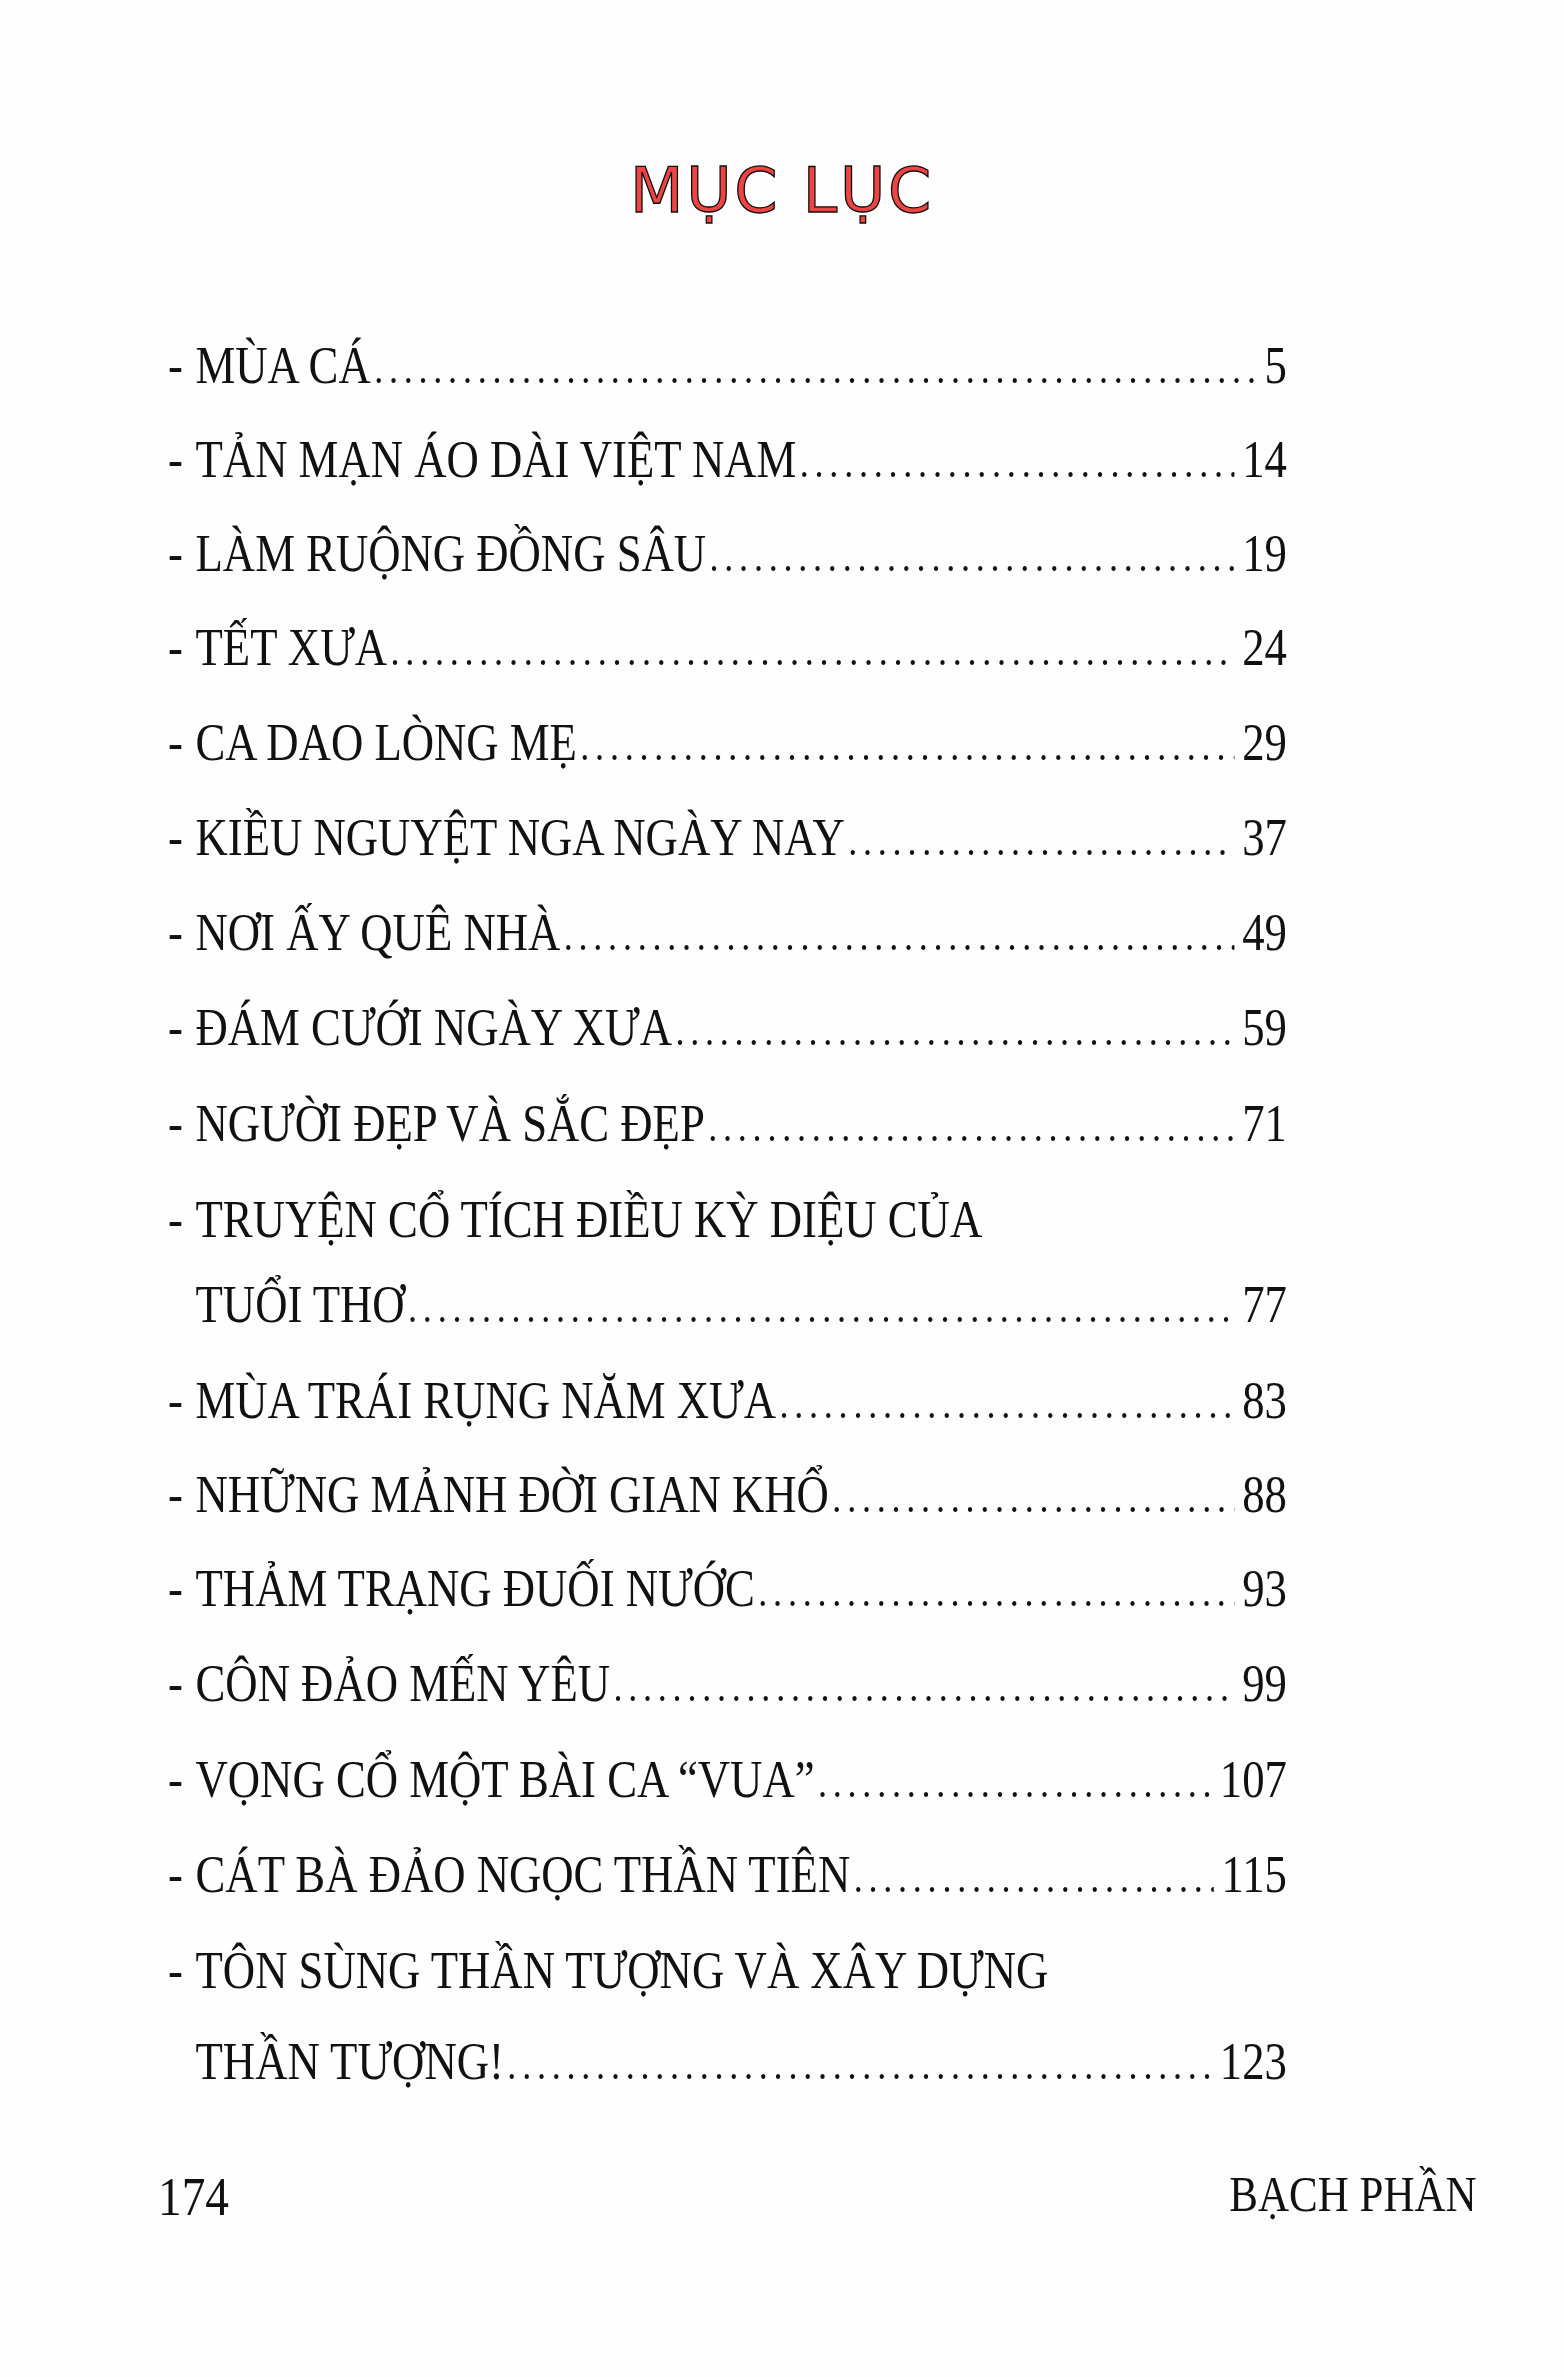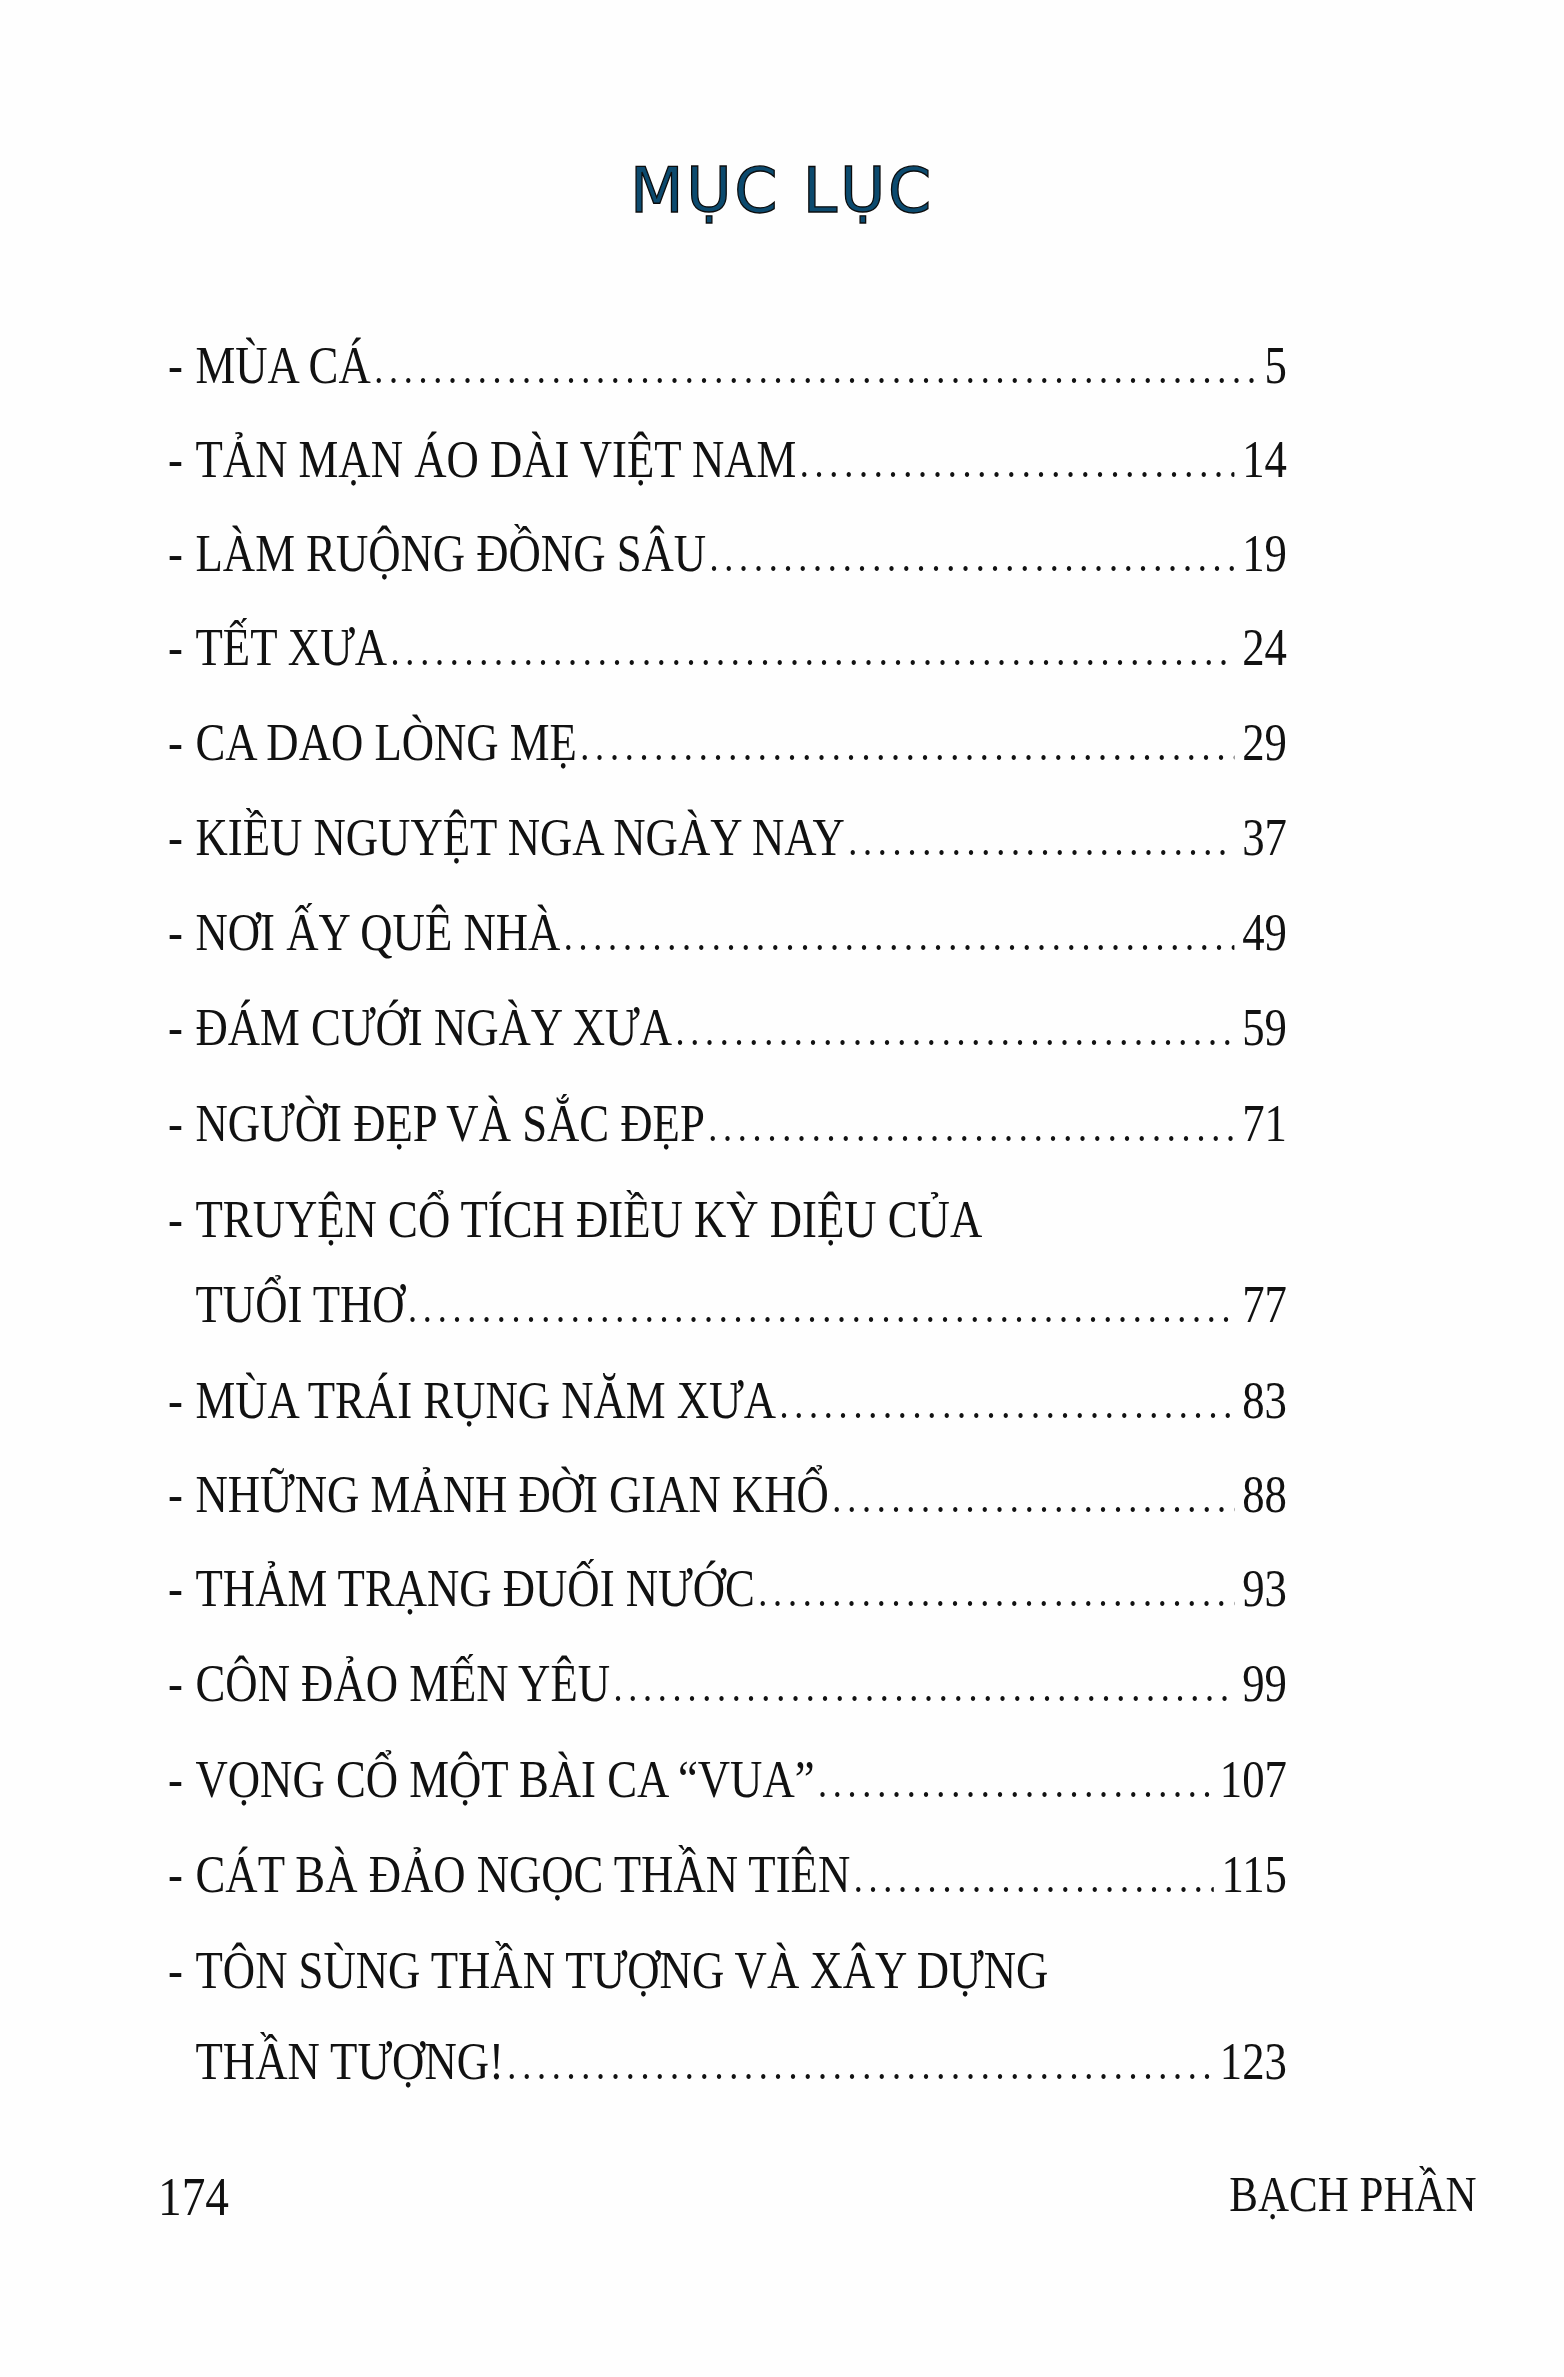--- a/index.html
+++ b/index.html
@@ -24,21 +24,21 @@
     .title {
       position: absolute;
       top: 154px;
       left: 0;
       width: 1564px;
       text-align: center;
       font-family: "DejaVu Sans", "Liberation Sans", sans-serif;
       font-size: 62px;
       letter-spacing: 2.7px;
       font-weight: 400;
-      color: #0c4a6e;
+      color: #ef4444;
       -webkit-text-stroke: 1.3px #0b0b0b;
     }
     .toc {
       position: absolute;
       left: 168px;
       width: 1301px;
       top: 0;
     }
     .entry {
       position: absolute;

